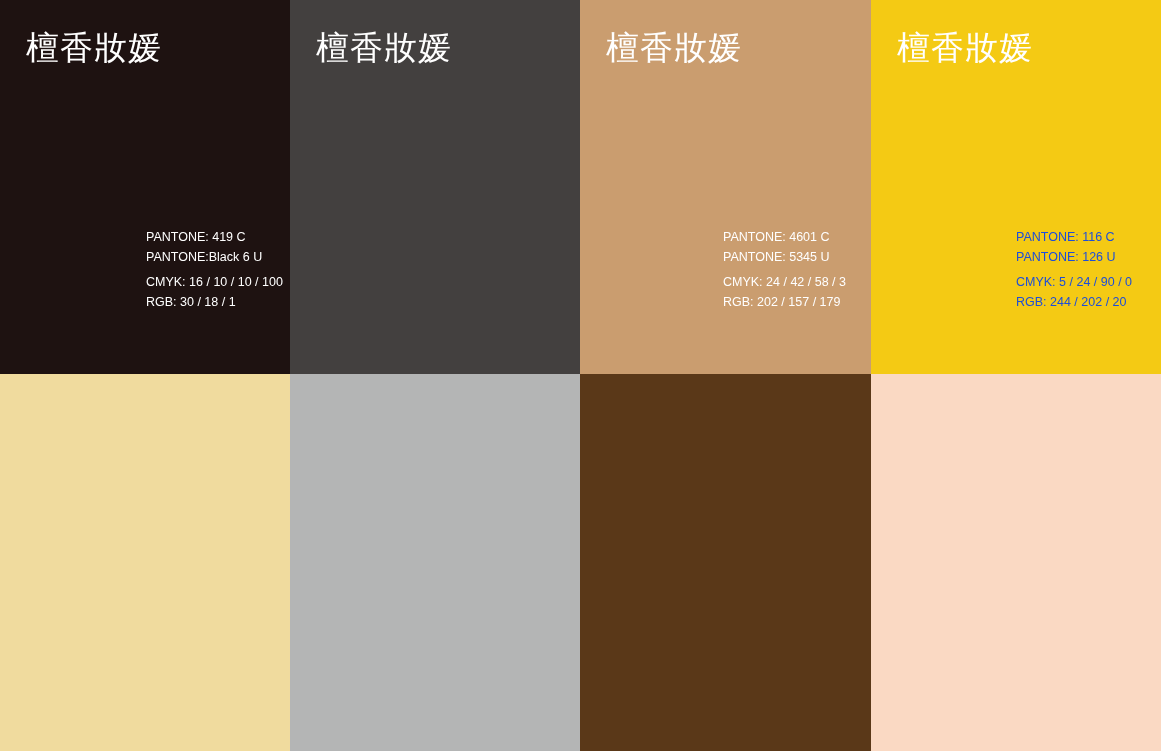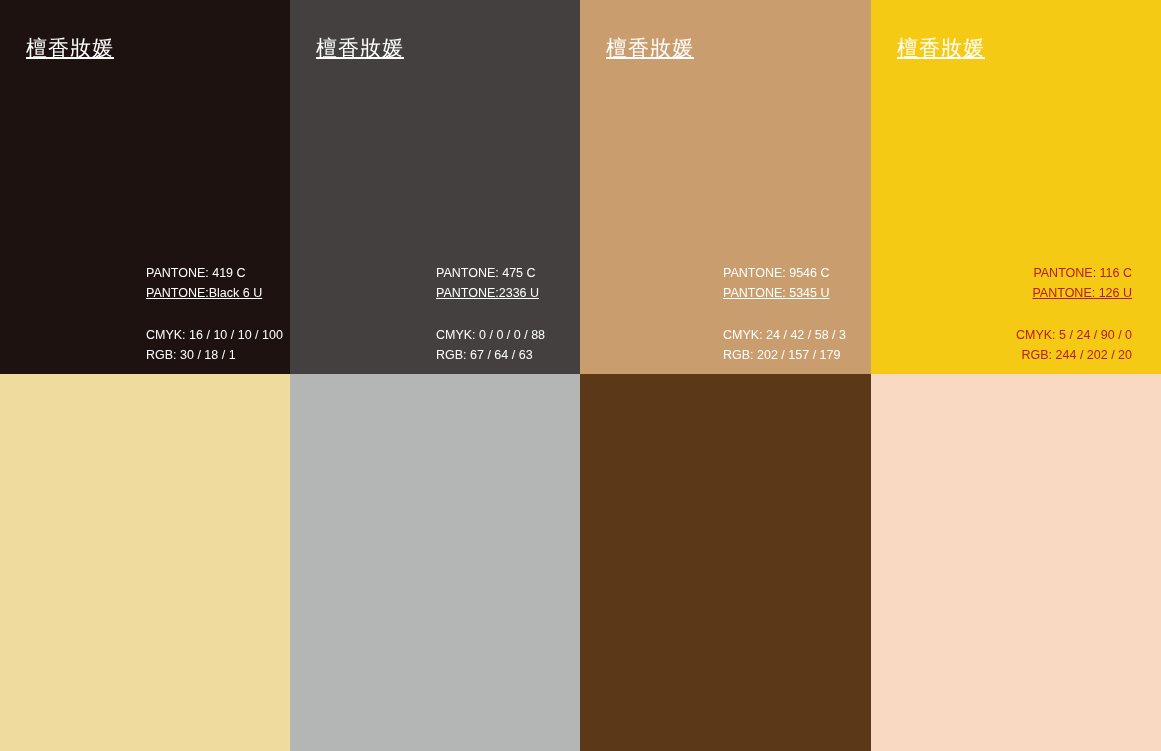--- a/index.html
+++ b/index.html
@@ -21,44 +21,43 @@
     position:relative;
     width:100%;
     height:100%;
     overflow:hidden;
   }
   .brand-logo {
     position:absolute;
     left:26px;
     top:33px;
     font-family:"DejaVu Sans", sans-serif;
-    font-size:21px;
+    font-size:33px;
     line-height:30px;
     letter-spacing:1px;
     white-space:nowrap;
     color:#ffffff;
     font-weight:400;
-    text-decoration:underline;
     -webkit-font-smoothing:none;
   }
   .swatch-panel .brand-logo { top:33px; }
   #palette-grid > .swatch-panel:nth-child(n+5) .brand-logo { top:410px; }
 
   .spec-block {
     position:absolute;
     left:146px;
     bottom:66px;
     color:#ffffff;
     font-size:12.5px;
     line-height:20px;
     white-space:nowrap;
   }
   .spec-line { display:block; }
-  .spec-pantone-c { margin-bottom:0px;margin-top:36px; }
-  .spec-pantone-u { margin-bottom:22px;text-decoration:underline; }
+  .spec-pantone-c { margin-bottom:0px; }
+  .spec-pantone-u { margin-bottom:5px; }
   .spec-cmyk { }
   .spec-rgb { }
 
   
   .col-1 .spec-block { left:146px; }
   .col-2 .spec-block { left:146px; }
   .col-3 .spec-block { left:143px; }
   .col-4 .spec-block { left:145px; }
 
   .row-1 .spec-block { top:227px; bottom:auto; }
@@ -71,39 +70,33 @@
       <div class="brand-logo" style="color: rgb(255, 255, 255);">檀香妝媛</div>
       <div class="spec-block" style="color: rgb(255, 255, 255);">
         <span class="spec-line spec-pantone-c">PANTONE: 419 C</span>
         <span class="spec-line spec-pantone-u">PANTONE:Black 6 U</span>
         <span class="spec-line spec-cmyk">CMYK: 16 / 10 / 10 / 100</span>
         <span class="spec-line spec-rgb">RGB: 30 / 18 / 1</span>
       </div>
     </div>
     <div class="swatch-panel col-2 row-1" style="background: rgb(67, 64, 63);">
       <div class="brand-logo" style="color: rgb(255, 255, 255);">檀香妝媛</div>
-      <div class="spec-block" style="color: rgb(255, 255, 255);">
-        <span class="spec-line spec-pantone-c">PANTONE: 475 C</span>
-        <span class="spec-line spec-pantone-u">PANTONE:2336 U</span>
-        <span class="spec-line spec-cmyk">CMYK: 0 / 0 / 0 / 88</span>
-        <span class="spec-line spec-rgb">RGB: 67 / 64 / 63</span>
-      </div>
     </div>
     <div class="swatch-panel col-3 row-1" style="background: rgb(202, 157, 111);">
       <div class="brand-logo" style="color: rgb(255, 255, 255);">檀香妝媛</div>
       <div class="spec-block" style="color: rgb(255, 255, 255);">
-        <span class="spec-line spec-pantone-c">PANTONE: 9546 C</span>
+        <span class="spec-line spec-pantone-c">PANTONE: 4601 C</span>
         <span class="spec-line spec-pantone-u">PANTONE: 5345 U</span>
         <span class="spec-line spec-cmyk">CMYK: 24 / 42 / 58 / 3</span>
         <span class="spec-line spec-rgb">RGB: 202 / 157 / 179</span>
       </div>
     </div>
     <div class="swatch-panel col-4 row-1" style="background: rgb(244, 202, 20);">
       <div class="brand-logo" style="color: rgb(255, 255, 255);">檀香妝媛</div>
-      <div class="spec-block" style="color: #b91c1c; text-align: right;">
+      <div class="spec-block" style="color: #1d4ed8;">
         <span class="spec-line spec-pantone-c">PANTONE: 116 C</span>
         <span class="spec-line spec-pantone-u">PANTONE: 126 U</span>
         <span class="spec-line spec-cmyk">CMYK: 5 / 24 / 90 / 0</span>
         <span class="spec-line spec-rgb">RGB: 244 / 202 / 20</span>
       </div>
     </div>
     <div class="swatch-panel col-1 row-2" style="background: rgb(240, 219, 158);"></div>
     <div class="swatch-panel col-2 row-2" style="background: rgb(180, 181, 181);"></div>
     <div class="swatch-panel col-3 row-2" style="background: rgb(90, 56, 24);"></div>
     <div class="swatch-panel col-4 row-2" style="background: rgb(250, 217, 195);"></div>

